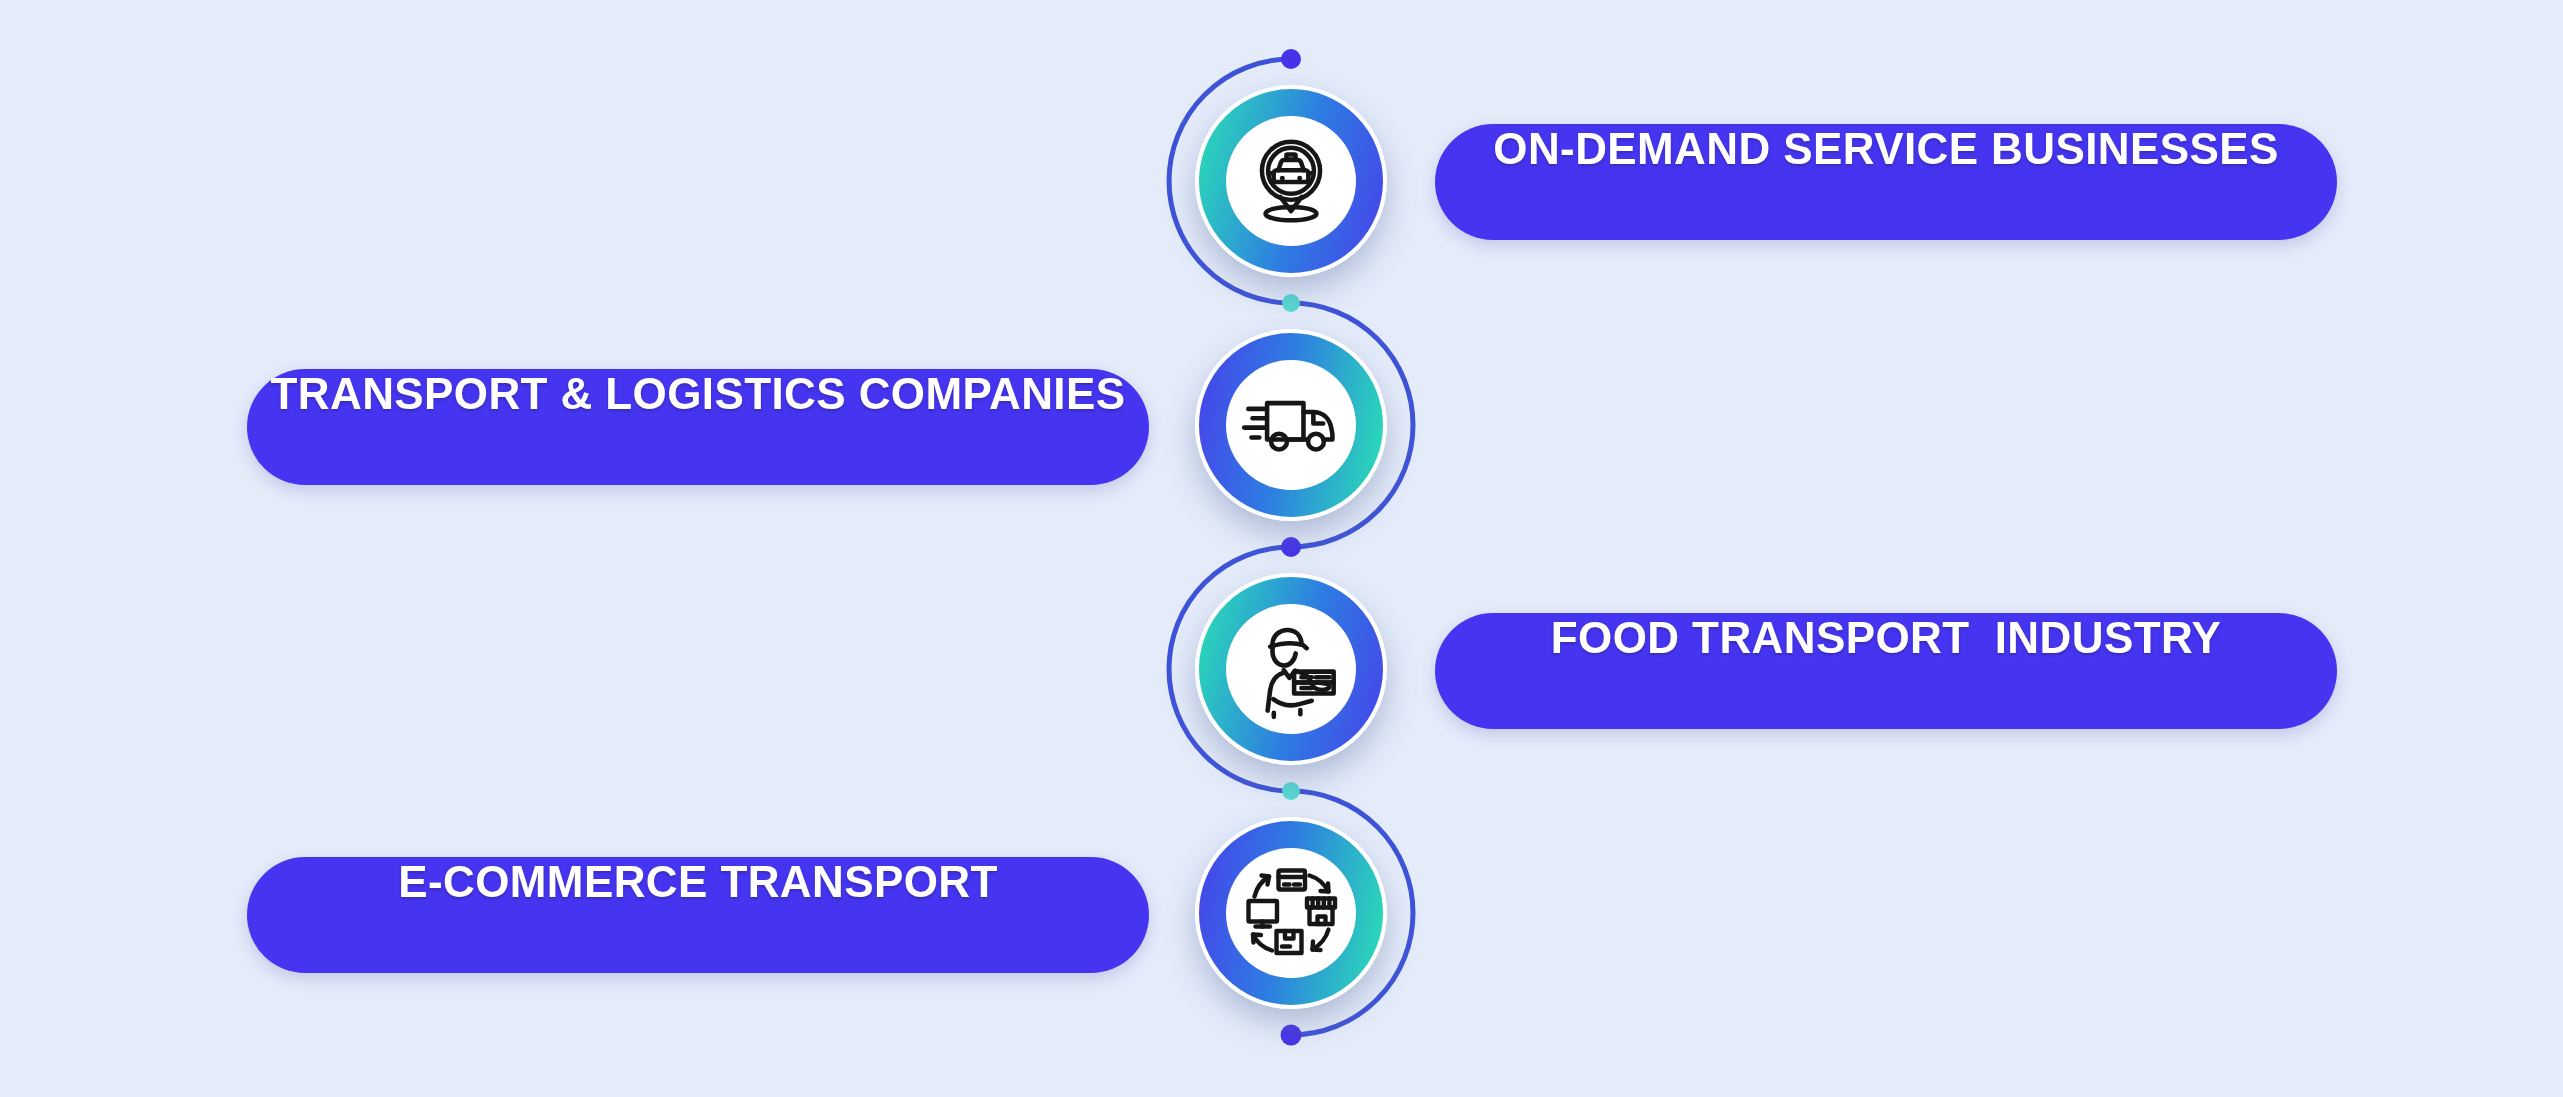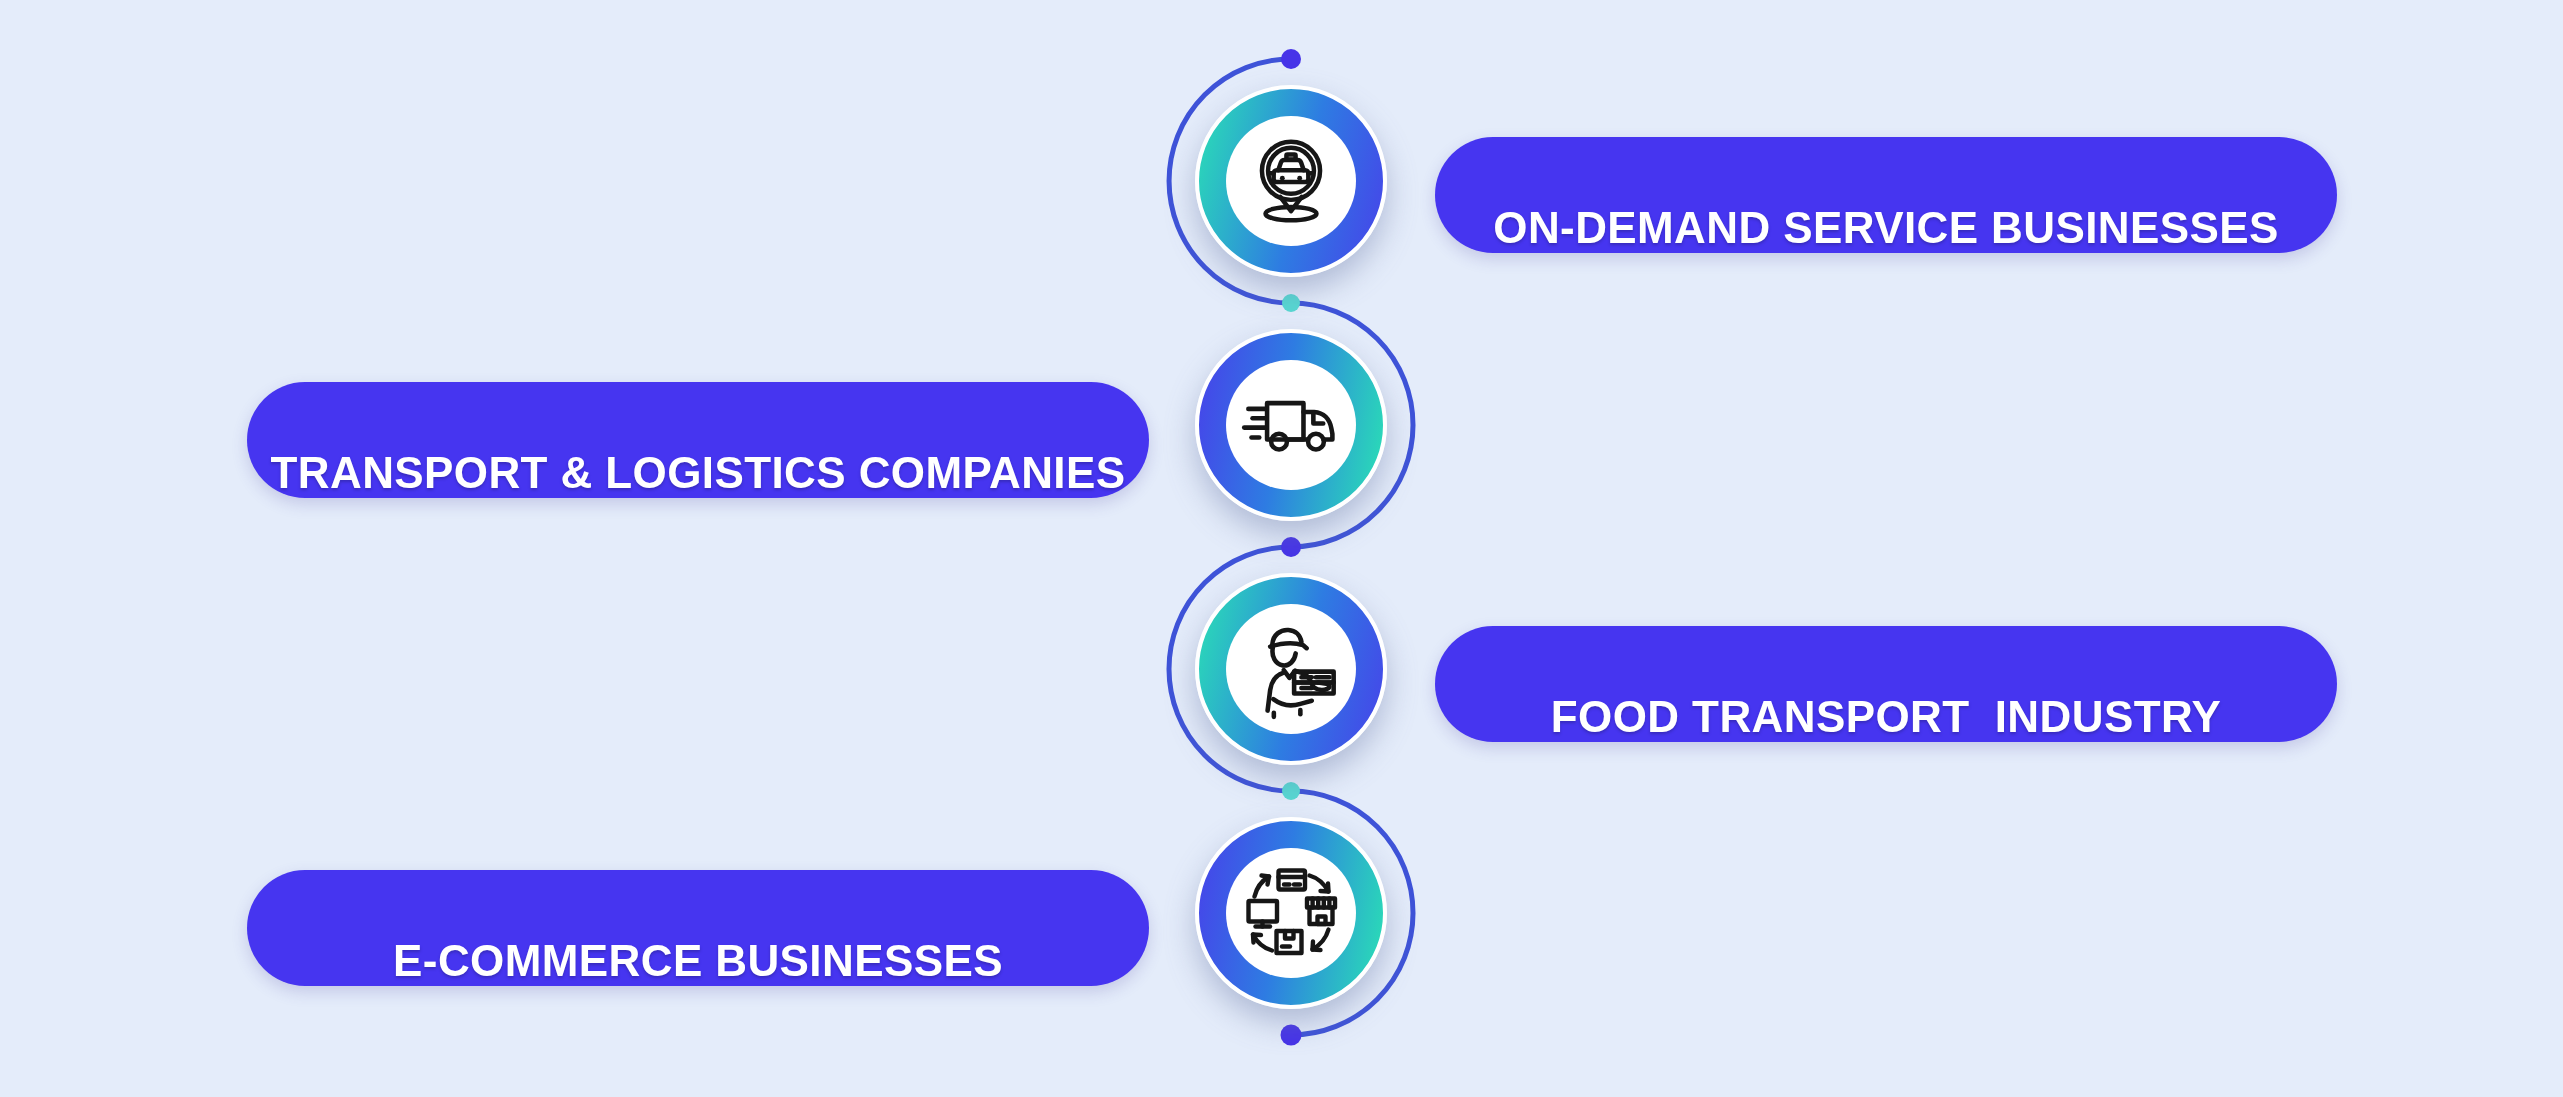--- a/index.html
+++ b/index.html
@@ -56,23 +56,22 @@
     stroke-linecap:round;
     stroke-linejoin:round;
   }
   .icon .fill{fill:var(--icon-stroke,#161616);stroke:none;}
 
   .pill{
     position:absolute;
     width:902px;height:116px;
     border-radius:58px;
     background:var(--pill-bg,#4635f0);
-    display:flex;align-items:flex-end;justify-content:center;
+    display:flex;align-items:flex-start;justify-content:center;
     box-shadow:0 6px 16px rgba(70,60,160,0.20);
-    margin-top:13px;
   }
   .pill-text{
     color:var(--pill-text,#ffffff);
     font-size:44px;
     font-weight:700;
     letter-spacing:0.4px;
     white-space:pre;
     text-shadow:0 2px 3px rgba(30,25,95,0.35);
   }
 </style>
@@ -185,16 +184,16 @@
   <div class="pill" style="left:1435px;top:124px">
     <span class="pill-text">ON-DEMAND SERVICE BUSINESSES</span>
   </div>
   <div class="pill" style="left:247px;top:369px">
     <span class="pill-text">TRANSPORT &amp; LOGISTICS COMPANIES</span>
   </div>
   <div class="pill" style="left:1435px;top:613px">
     <span class="pill-text">FOOD TRANSPORT  INDUSTRY</span>
   </div>
   <div class="pill" style="left:247px;top:857px">
-    <span class="pill-text">E-COMMERCE BUSINESSES</span>
+    <span class="pill-text">E-COMMERCE TRANSPORT</span>
   </div>
 
 </div>
 
 </body></html>

